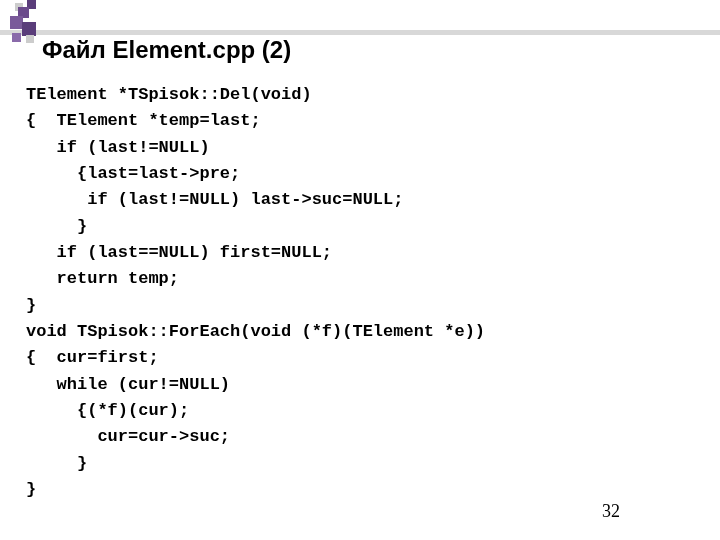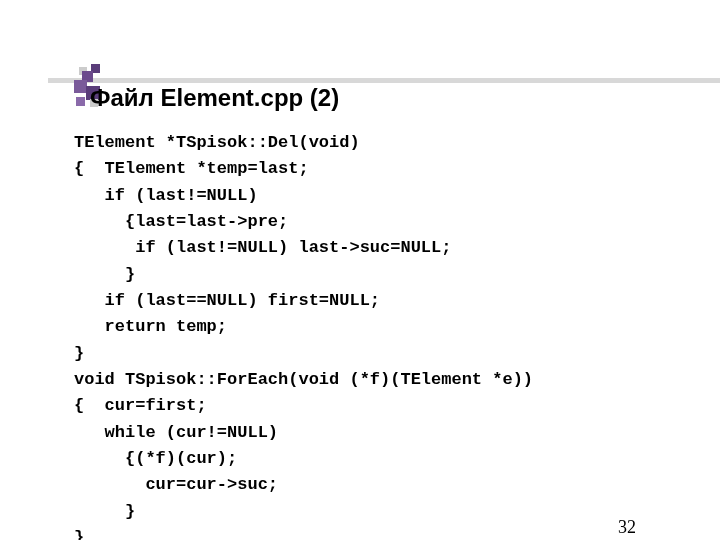--- a/index.html
+++ b/index.html
@@ -1,16 +1,16 @@
 <!DOCTYPE html>
 <html><head>
   <meta charset="utf-8">
   <style>
     * {
-      margin: 16px;
+      margin: 0;
       padding: 0;
       box-sizing: border-box;
     }
     body {
       width: 720px;
       height: 540px;
       background: #ffffff;
       font-family: Arial, sans-serif;
       position: relative;
       overflow: hidden;

